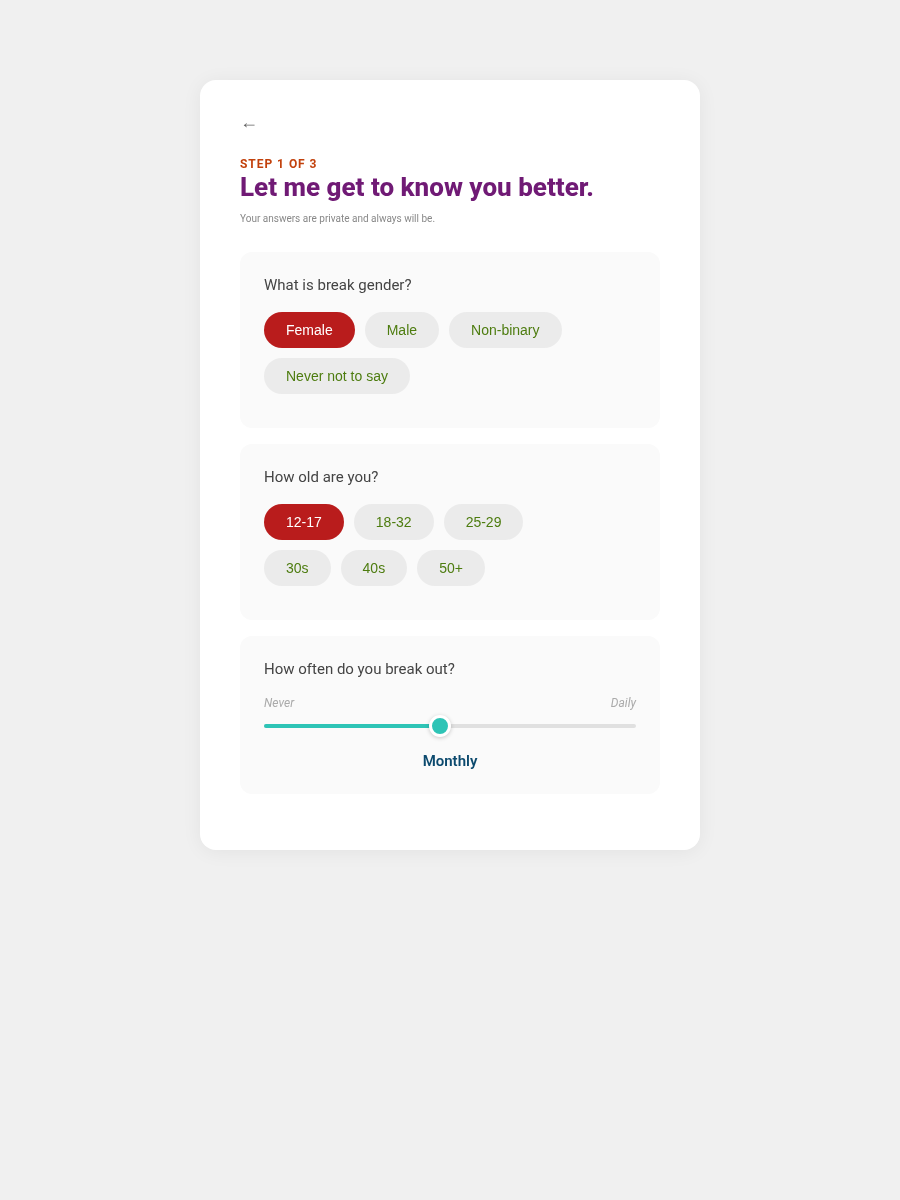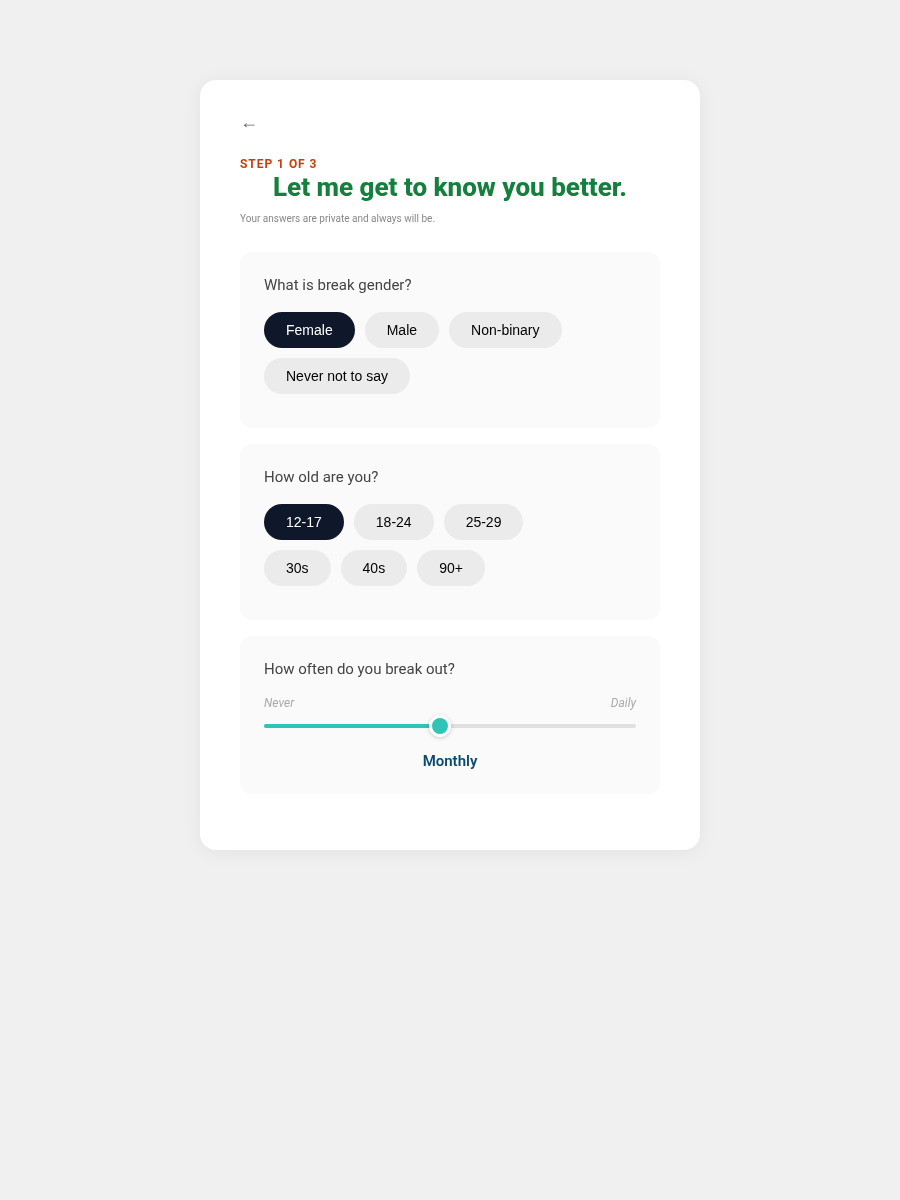--- a/index.html
+++ b/index.html
@@ -47,24 +47,23 @@
       font-size: 12px;
       font-weight: 700;
       letter-spacing: 0.08em;
       color: #c2410c;
       text-transform: uppercase;
     }
 
     .main-title {
       font-size: 26px;
       font-weight: 800;
-      color: #15803d;
+      color: #701a75;
       margin-bottom: 8px;
       line-height: 1.3;
-      text-align: center;
     }
 
     .subtitle {
       font-size: 10px;
       color: #888;
       margin-bottom: 28px;
     }
 
     .question-card {
       background: #fafafa;
@@ -87,26 +86,26 @@
     }
 
     .option-btn {
       padding: 10px 22px;
       border-radius: 50px;
       border: none;
       cursor: pointer;
       font-size: 14px;
       font-weight: 500;
       background: #ebebeb;
-      color: #000000;
+      color: #4d7c0f;
       transition: all 0.15s;
     }
 
     .option-btn.selected {
-      background: #0f172a;
+      background: #b91c1c;
       color: #fff;
     }
 
     .slider-section {
       margin-top: 4px;
     }
 
     .slider-labels {
       display: flex;
       justify-content: space-between;
@@ -188,27 +187,27 @@
     <div class="options-row">
       <button class="option-btn">Never not to say</button>
     </div>
   </div>
 
   <div class="question-card">
     <div class="question-label">How old are you?</div>
 
     <div class="options-row">
       <button class="option-btn selected">12-17</button>
-      <button class="option-btn">18-24</button>
+      <button class="option-btn">18-32</button>
       <button class="option-btn">25-29</button>
     </div>
     <div class="options-row">
       <button class="option-btn">30s</button>
       <button class="option-btn">40s</button>
-      <button class="option-btn">90+</button>
+      <button class="option-btn">50+</button>
     </div>
   </div>
 
   <div class="question-card">
     <div class="question-label">How often do you break out?</div>
 
     <div class="slider-section">
       <div class="slider-labels">
         <span>Never</span>
         <span>Daily</span>

